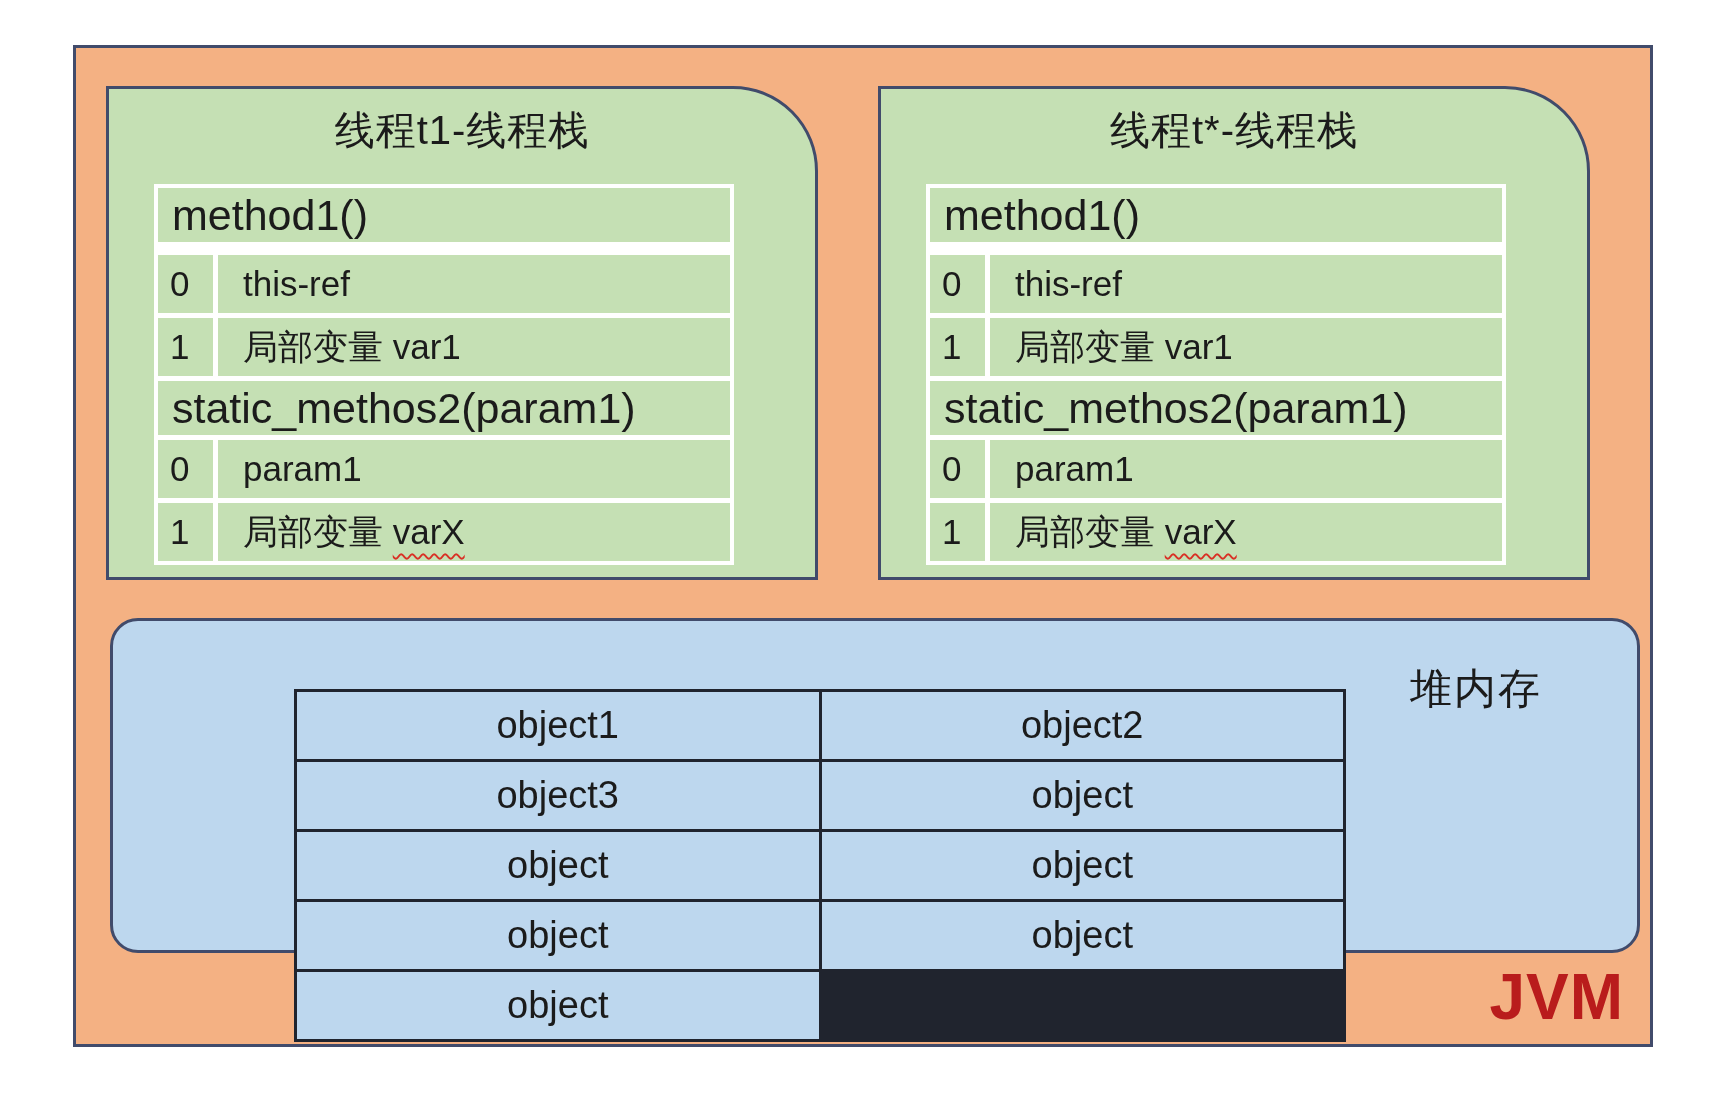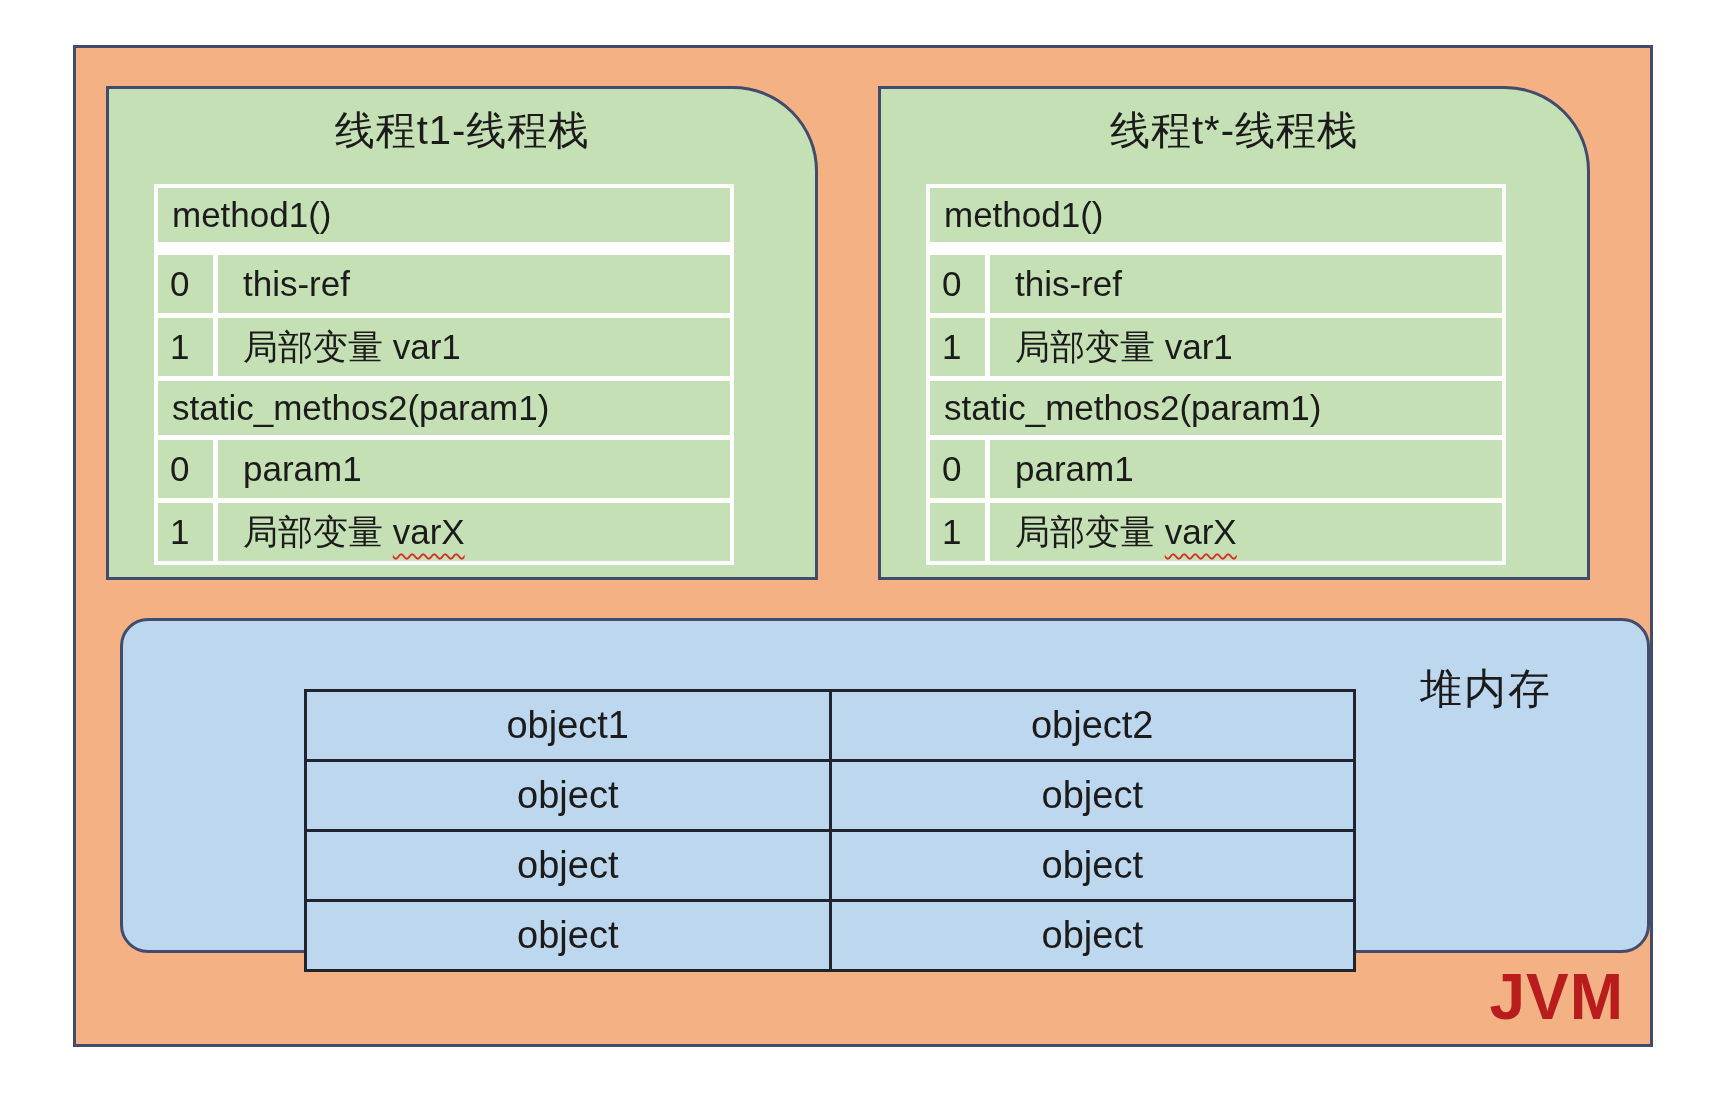--- a/index.html
+++ b/index.html
@@ -55,21 +55,21 @@
     box-sizing: border-box;
   }
   .stack-table > div + div { border-top: 5px solid var(--table-line); }
   .stack-table > div.thick-top { border-top: 13px solid var(--table-line); }
 
   .frame-method {
     height: 54px;
     display: flex;
     align-items: center;
     padding-left: 14px;
-    font-size: 35px;
+    font-size: 43px;
   }
   .frame-slot {
     height: 58px;
     display: flex;
     font-size: 35px;
   }
   .frame-slot .idx {
     width: 43px;
     padding-left: 12px;
     border-right: 5px solid var(--table-line);
@@ -90,21 +90,20 @@
     text-underline-offset: 9px;
   }
 
   .heap-box {
     position: absolute;
     left: 34px; top: 570px;
     width: 1524px; height: 329px;
     background: var(--heap-bg);
     border: 3px solid var(--outline);
     border-radius: 28px;
-    margin-left: 10px;
   }
   .heap-title {
     position: absolute;
     top: 40px; right: 95px;
     font-size: 42px;
     letter-spacing: 2px;
   }
   .heap-table {
     position: absolute;
     left: 181px; top: 68px;
@@ -185,20 +184,21 @@
             <span class="val">局部变量 <span class="squiggle">varX</span></span>
           </div>
         </div>
     </div>
 
     <div class="heap-box">
       <div class="heap-title">堆内存</div>
       <div class="heap-table">
           <div class="heap-cell">object1</div>
           <div class="heap-cell">object2</div>
+          <div class="heap-cell">object3</div>
           <div class="heap-cell">object</div>
           <div class="heap-cell">object</div>
           <div class="heap-cell">object</div>
           <div class="heap-cell">object</div>
           <div class="heap-cell">object</div>
           <div class="heap-cell">object</div>
         </div>
     </div>
 
     <div class="jvm-label">JVM</div>

